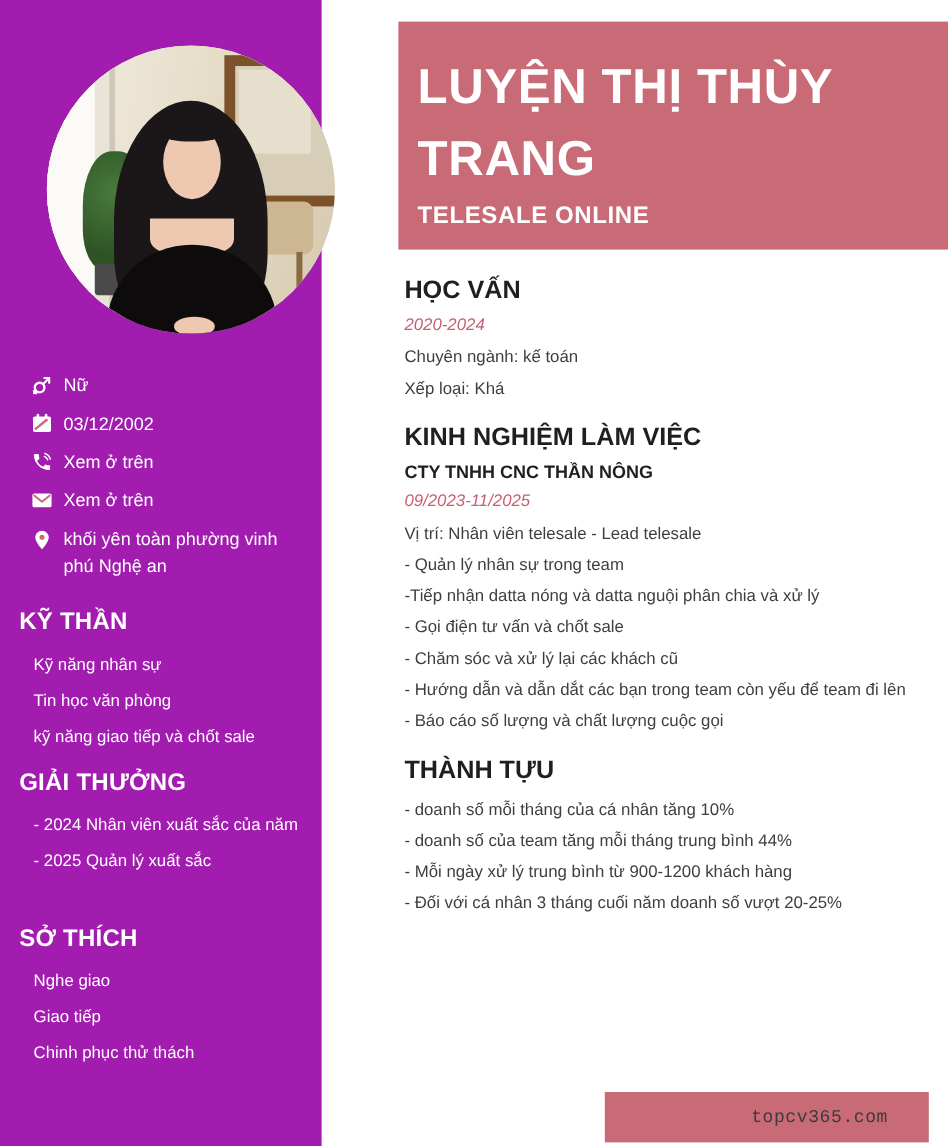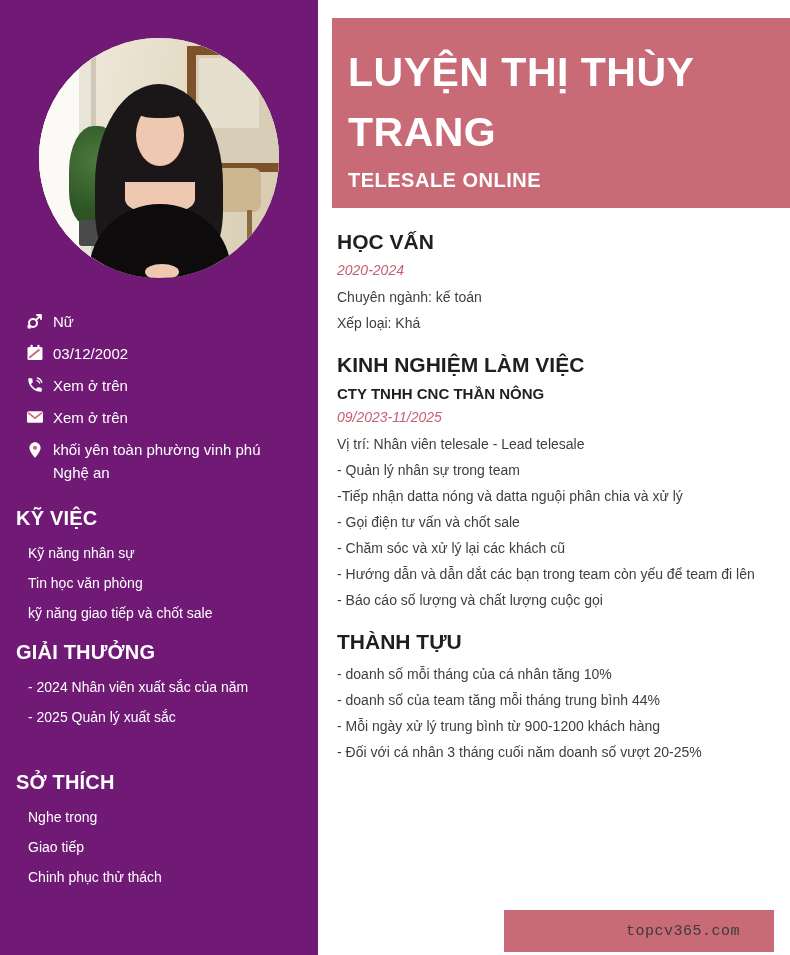--- a/index.html
+++ b/index.html
@@ -4,21 +4,21 @@
 <style>
   html,body{margin:0;padding:0;}
   body{
     width:790px;height:955px;
     font-family:"Liberation Sans","DejaVu Sans",sans-serif;
     background:#ffffff;
   }
   .page{position:relative;width:790px;height:955px;background:#ffffff;overflow:hidden;}
 
   
-  .sidebar{position:absolute;left:0;top:0;width:318px;height:955px;background:#701a75;}
+  .sidebar{position:absolute;left:0;top:0;width:268px;height:955px;background:#a21caf;}
   .photo{
     position:relative;margin:38px 0 0 39px;width:240px;height:240px;
     border-radius:50%;overflow:hidden;background:#e9e1d0;
   }
   .photo div{position:absolute;}
   .av-wall{inset:0;background:linear-gradient(100deg,#f2eee2 0%,#e6ddc9 50%,#d6c9af 100%);}
   .av-door{left:0;top:0;width:52px;height:240px;background:#fbfaf6;border-right:5px solid #cfc8b8;box-shadow:inset -12px 0 0 #e8e4d8;}
   .av-mirror{left:148px;top:8px;width:100px;height:108px;background:#d8cdb6;border:9px solid #7d5129;}
   .av-mirror-in{left:160px;top:20px;width:60px;height:70px;background:#e7dfcd;}
   .av-plant{left:30px;top:88px;width:54px;height:100px;background:radial-gradient(circle at 50% 35%,#4a7a3c,#2e5426 72%);border-radius:45% 45% 35% 35%;}
@@ -143,31 +143,31 @@
         <span class="icn">
           <svg viewBox="0 0 18 18">
               <path fill="#fff" d="M9 1.2c-3.1 0-5.6 2.5-5.6 5.6C3.4 11 9 16.8 9 16.8s5.6-5.8 5.6-10C14.6 3.7 12.1 1.2 9 1.2z"></path>
               <circle cx="9" cy="6.8" r="2.1" fill="#C96A77"></circle>
             </svg>
         </span>
         <span class="txt addr">khối yên toàn phường vinh phú Nghệ an</span>
       </li>
     </ul>
 
-    <h2 class="side-h2">KỸ VIỆC</h2>
+    <h2 class="side-h2">KỸ THẦN</h2>
     <p class="sitem">Kỹ năng nhân sự</p>
     <p class="sitem">Tin học văn phòng</p>
     <p class="sitem">kỹ năng giao tiếp và chốt sale</p>
 
     <h2 class="side-h2 mt14">GIẢI THƯỞNG</h2>
     <p class="sitem">- 2024 Nhân viên xuất sắc của năm</p>
     <p class="sitem">- 2025 Quản lý xuất sắc</p>
 
     <h2 class="side-h2 mt40">SỞ THÍCH</h2>
-    <p class="sitem">Nghe trong</p>
+    <p class="sitem">Nghe giao</p>
     <p class="sitem">Giao tiếp</p>
     <p class="sitem">Chinh phục thử thách</p>
   </aside>
 
   <main class="main">
 
     <header class="cv-header">
       <h1 class="cv-name">LUYỆN THỊ THÙY TRANG</h1>
       <div class="cv-job">TELESALE ONLINE</div>
     </header>

